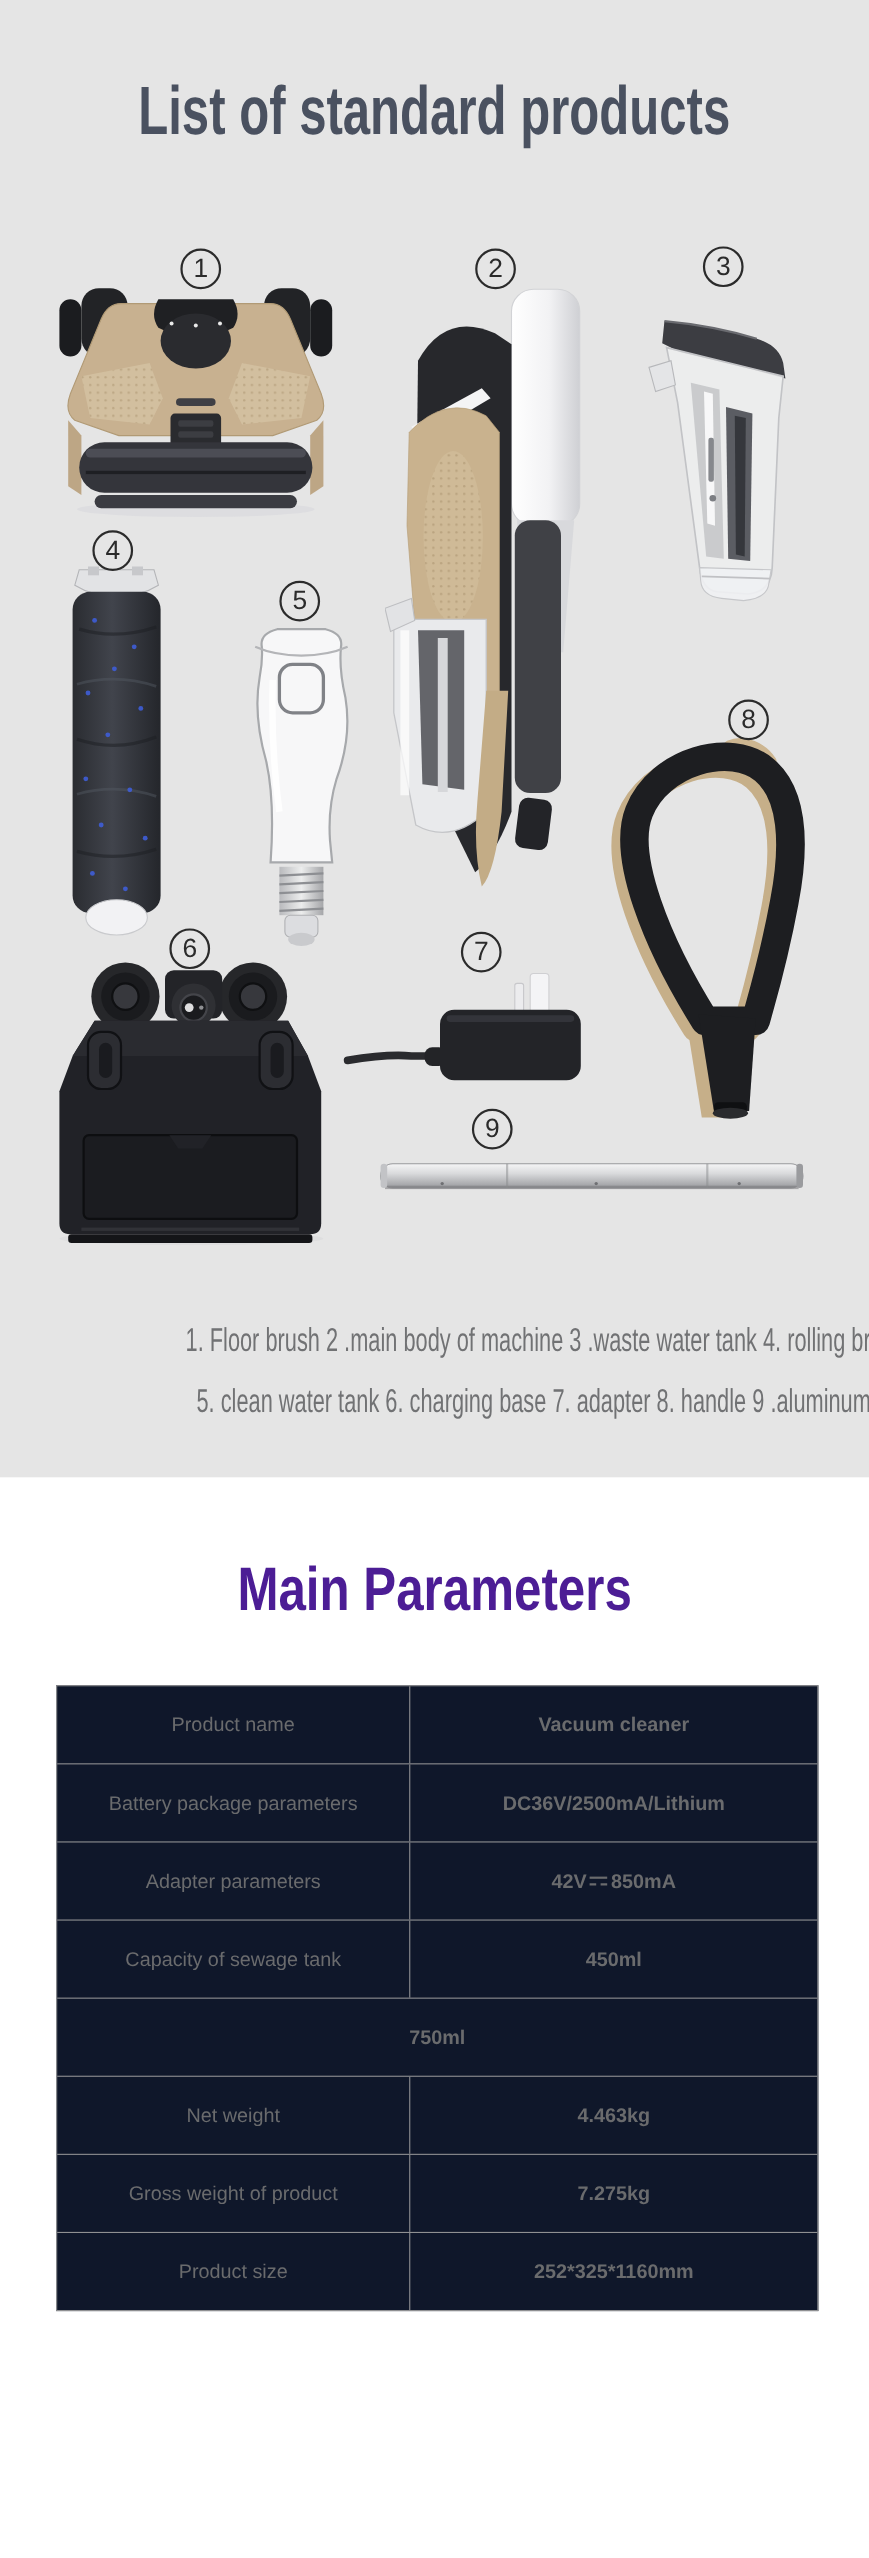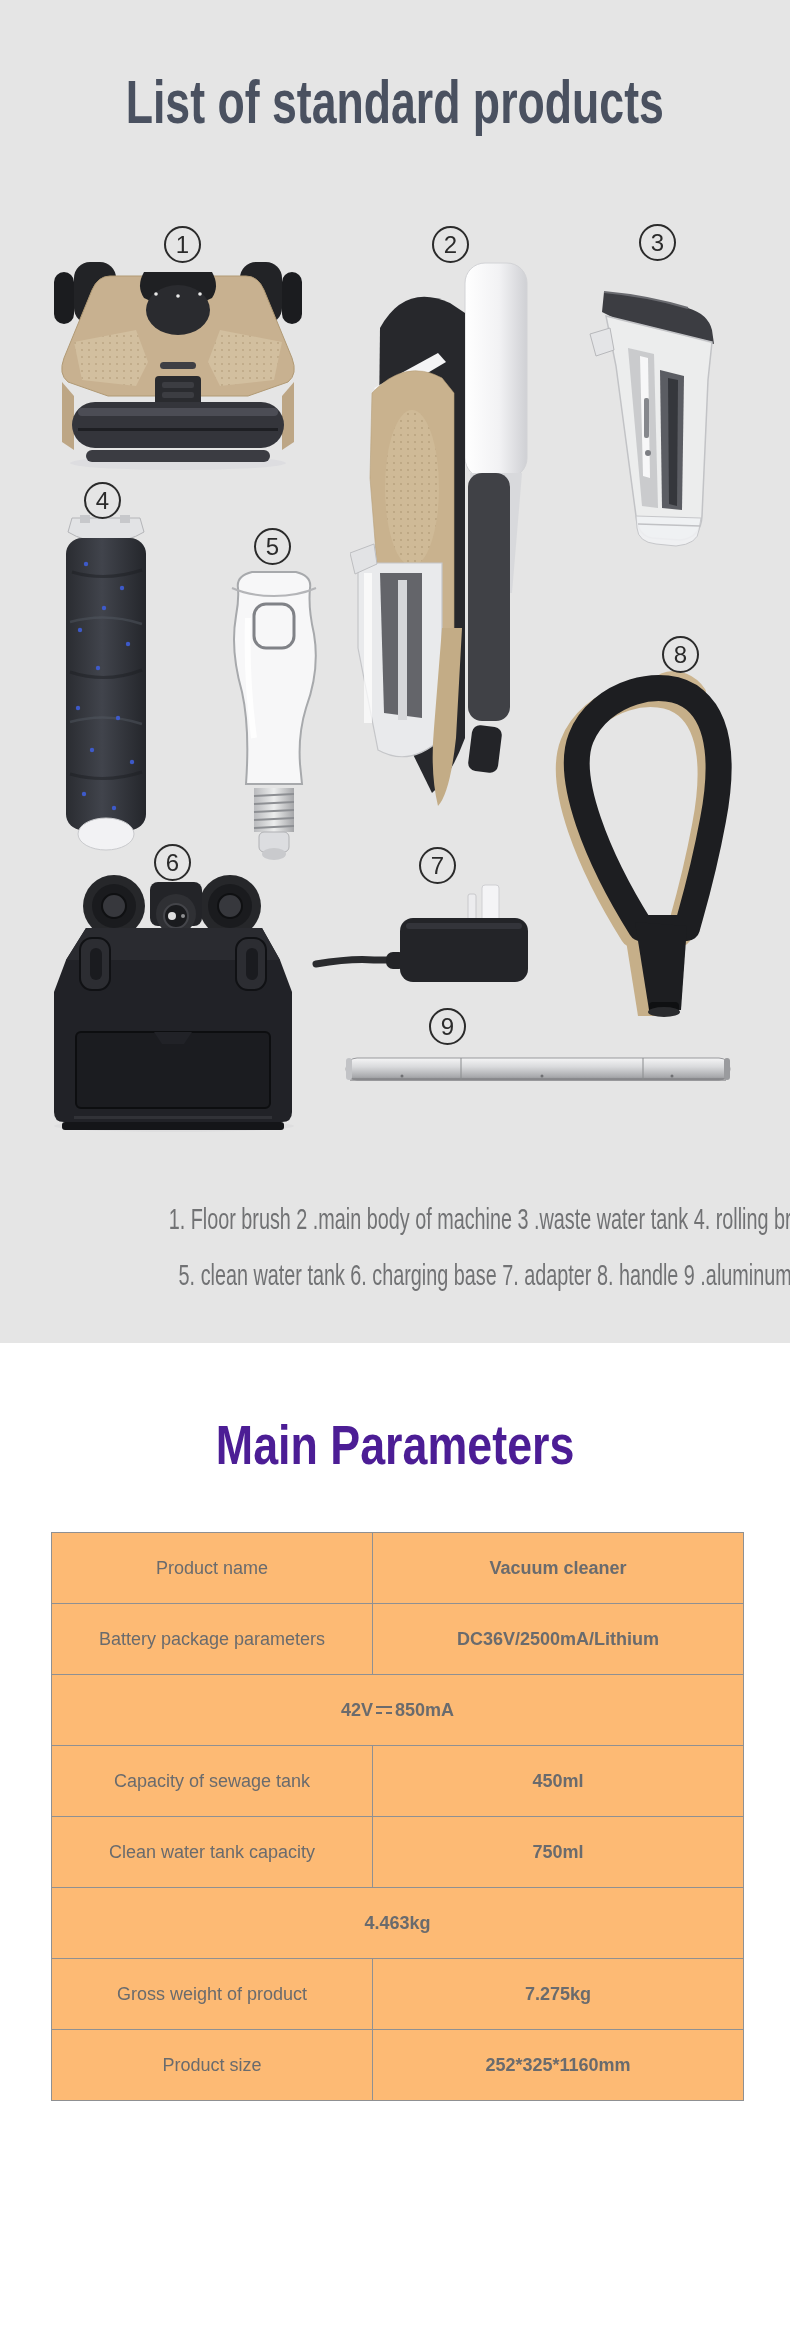--- a/index.html
+++ b/index.html
@@ -24,21 +24,21 @@
     font-size:30px; color:#717274;
   }
   .caption .squeeze{display:inline-block; transform:scaleX(0.66); transform-origin:center;}
   .params-title{
     position:absolute; left:0; top:1412px; width:790px; text-align:center;
     font-size:56px; font-weight:bold; color:#4c1d95; white-space:nowrap;
   }
   .params-title .squeeze{display:inline-block; transform:scaleX(0.80); transform-origin:center;}
   .params-table{
     position:absolute; left:51px; top:1532px; width:693px;
-    border:1px solid #8f9092; box-sizing:border-box; background:#fdba74;
+    border:1px solid #8f9092; box-sizing:border-box; background:#0f172a;
   }
   .t-row{display:flex; height:70px; border-top:1px solid #8f9092;}
   .t-row:first-child{border-top:none;}
   .t-cell{display:flex; align-items:center; justify-content:center; font-size:18px; color:#6a6b6d;}
   .t-left{width:321px; border-right:1px solid #8f9092; box-sizing:border-box; text-align:center;}
   .t-right{flex:1; text-align:left;font-weight:bold;}
   .dc-icon{display:inline-block; width:16px; height:10px; position:relative; margin:0 3px;}
   .dc-icon::before{content:""; position:absolute; left:0; right:0; top:1px; border-top:2px solid #6a6b6d;}
   .dc-icon::after{content:""; position:absolute; left:0; right:0; top:7px; border-top:2px dashed #6a6b6d;}
 </style>
@@ -273,31 +273,32 @@
   <div class="params-table">
       <div class="t-row">
         <div class="t-cell t-left">Product name</div>
         <div class="t-cell t-right">Vacuum cleaner</div>
       </div>
       <div class="t-row">
         <div class="t-cell t-left">Battery package parameters</div>
         <div class="t-cell t-right">DC36V/2500mA/Lithium</div>
       </div>
       <div class="t-row">
+        <div class="t-cell t-left">Adapter parameters</div>
         <div class="t-cell t-right">42V<span class="dc-icon"></span>850mA</div>
       </div>
       <div class="t-row">
         <div class="t-cell t-left">Capacity of sewage tank</div>
         <div class="t-cell t-right">450ml</div>
       </div>
       <div class="t-row">
-        <div class="t-cell t-left">Clean water tank capacity</div>
         <div class="t-cell t-right">750ml</div>
       </div>
       <div class="t-row">
+        <div class="t-cell t-left">Net weight</div>
         <div class="t-cell t-right">4.463kg</div>
       </div>
       <div class="t-row">
         <div class="t-cell t-left">Gross weight of product</div>
         <div class="t-cell t-right">7.275kg</div>
       </div>
       <div class="t-row">
         <div class="t-cell t-left">Product size</div>
         <div class="t-cell t-right">252*325*1160mm</div>
       </div>

